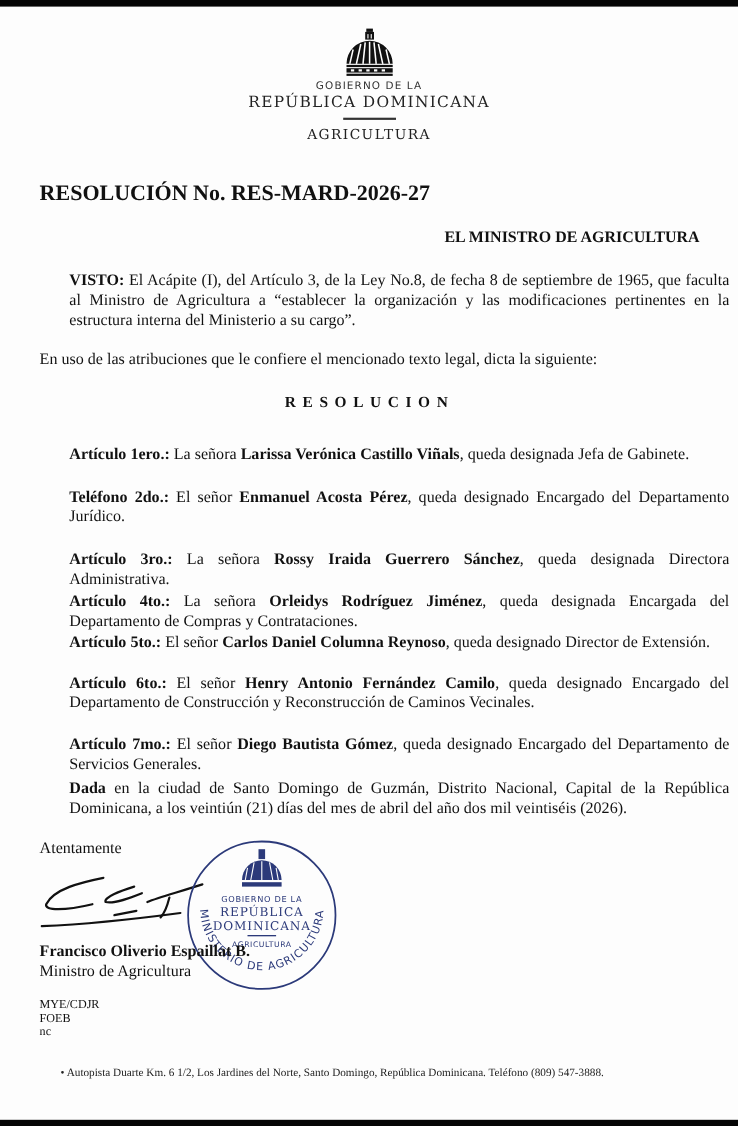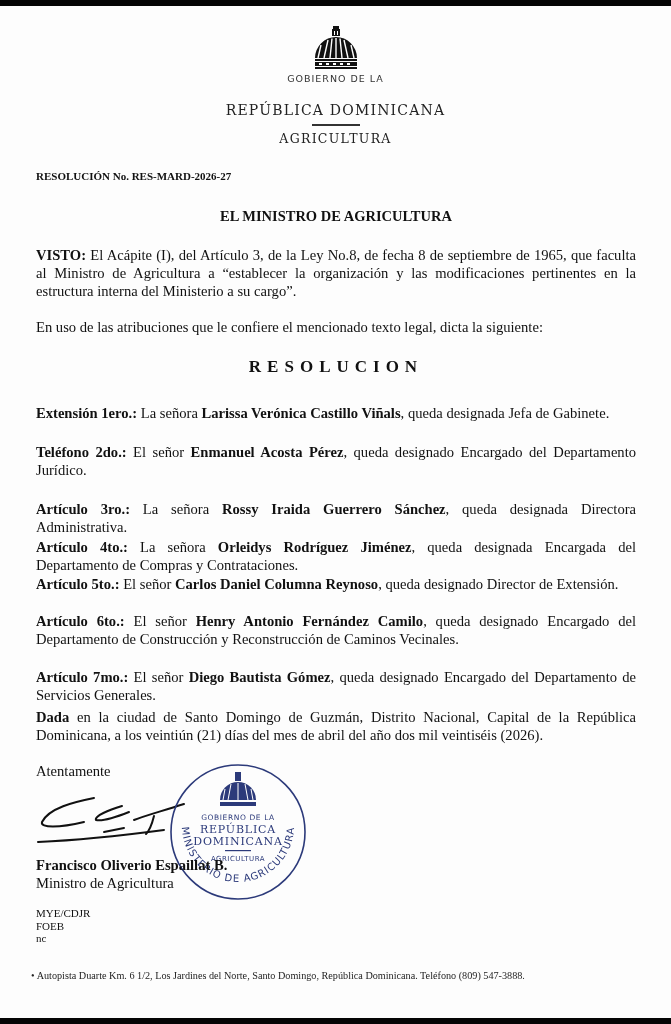--- a/index.html
+++ b/index.html
@@ -2,32 +2,32 @@
 <html><head>
 <meta charset="utf-8">
 <style>
   html,body{margin:0;padding:0;}
   body{width:671px;height:1024px;background:#fdfdfd;position:relative;overflow:hidden;color:#1a1a1a;}
   .topbar{position:absolute;left:0;top:0;width:671px;height:6px;background:#050505;}
   .botbar{position:absolute;left:0;top:1018px;width:671px;height:6px;background:#050505;}
   .header{position:absolute;left:0;top:24px;width:671px;text-align:center;}
   .dome{display:block;margin:0 auto;}
   .gob{font-family:"DejaVu Sans",sans-serif;font-size:9.5px;letter-spacing:1px;color:#333;margin-top:3px;}
-  .rep{font-family:"DejaVu Serif",serif;font-size:14px;letter-spacing:1.2px;color:#222;margin-top:18px;}
+  .rep{font-family:"DejaVu Serif",serif;font-size:14px;letter-spacing:1.2px;color:#222;margin-top:1px;}
   .hline{width:48px;height:2px;background:#333;margin:6px auto 5px;}
   .agri{font-family:"DejaVu Serif",serif;font-size:12.5px;letter-spacing:1.3px;color:#222;}
   .doc{position:absolute;left:36px;width:600px;font-family:"Liberation Serif",serif;font-size:14.6px;line-height:18px;color:#111;}
-  .j{text-align:justify;}
+  .j{text-align:justify;margin-left:27px;}
   .c{text-align:center;}
   b{font-weight:bold;}
-  .res-no{font-size:11px;font-weight:bold;}
-  .minist{font-size:14.5px;font-weight:bold;}
-  .resol{font-size:17px;font-weight:bold;letter-spacing:6px;}
+  .res-no{font-size:20px;font-weight:bold;}
+  .minist{font-size:14.5px;font-weight:bold;text-align:right;}
+  .resol{font-size:14px;font-weight:bold;letter-spacing:6px;}
   .small{font-size:11px;line-height:12.5px;}
-  .footer{position:absolute;left:0;top:968px;width:556px;text-align:center;font-family:"Liberation Serif",serif;font-size:10.2px;line-height:15px;color:#222;}
+  .footer{position:absolute;left:0;top:968px;width:556px;text-align:center;font-family:"Liberation Serif",serif;font-size:10.2px;line-height:15px;color:#222;padding-left:24px;}
   .stamp{position:absolute;left:168px;top:762px;width:140px;height:140px;}
   .sig{position:absolute;left:34px;top:790px;width:170px;height:60px;}
 </style>
 </head>
 <body>
 
 <div class="topbar"></div>
 
 <div class="header">
   <svg class="dome" width="48" height="46" viewBox="0 0 48 46">
@@ -68,21 +68,21 @@
 
 <div class="doc j" style="top:246px;">
   <b>VISTO:</b><span> El Acápite (I), del Artículo 3, de la Ley No.8, de fecha 8 de septiembre de 1965, que faculta al Ministro de Agricultura a “establecer la organización y las modificaciones pertinentes en la estructura interna del Ministerio a su cargo”.</span>
 </div>
 
 <div class="doc" style="top:318px;">En uso de las atribuciones que le confiere el mencionado texto legal, dicta la siguiente:</div>
 
 <div class="doc c resol" style="top:358px;">RESOLUCION</div>
 
 <div class="doc j" style="top:404px;">
-  <b>Extensión 1ero.:</b><span> La señora </span><b>Larissa Verónica Castillo Viñals</b><span>, queda designada Jefa de Gabinete.</span>
+  <b>Artículo 1ero.:</b><span> La señora </span><b>Larissa Verónica Castillo Viñals</b><span>, queda designada Jefa de Gabinete.</span>
 </div>
 <div class="doc j" style="top:443px;">
   <b>Teléfono 2do.:</b><span> El señor </span><b>Enmanuel Acosta Pérez</b><span>, queda designado Encargado del Departamento Jurídico.</span>
 </div>
 <div class="doc j" style="top:500px;">
   <b>Artículo 3ro.:</b><span> La señora </span><b>Rossy Iraida Guerrero Sánchez</b><span>, queda designada Directora Administrativa.</span>
 </div>
 <div class="doc j" style="top:538px;">
   <b>Artículo 4to.:</b><span> La señora </span><b>Orleidys Rodríguez Jiménez</b><span>, queda designada Encargada del Departamento de Compras y Contrataciones.</span>
 </div>

